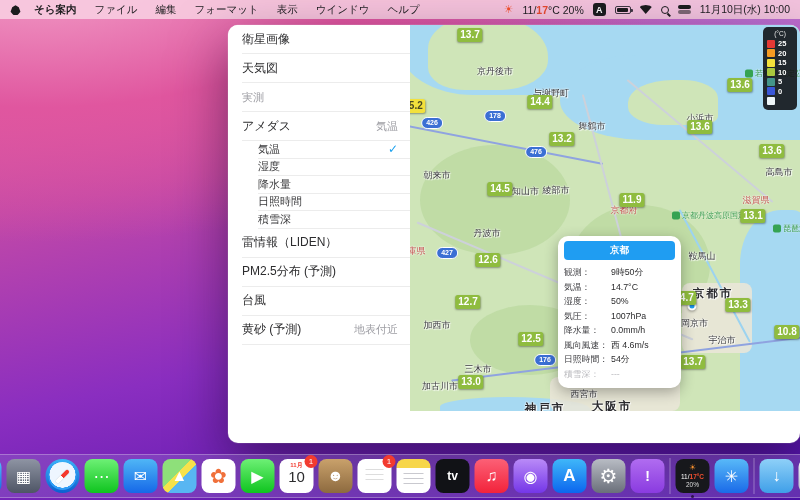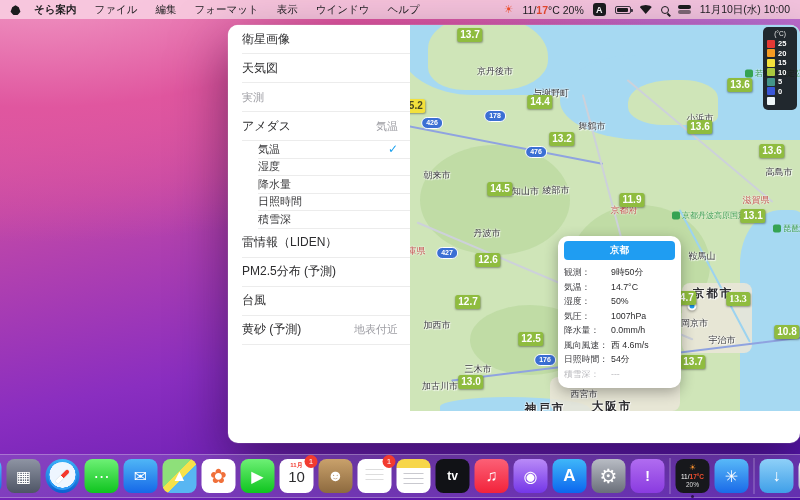--- a/index.html
+++ b/index.html
@@ -281,21 +281,21 @@
             <div class="station" style="left: 330px; top: 60px;">13.6</div>
             <div class="station" style="left: 290px; top: 102px;">13.6</div>
             <div class="station" style="left: 362px; top: 126px;">13.6</div>
             <div class="station" style="left: 90px; top: 164px;">14.5</div>
             <div class="station" style="left: 222px; top: 175px;">11.9</div>
             <div class="station" style="left: 343px; top: 191px;">13.1</div>
             <div class="station" style="left: 78px; top: 227px; margin-top: 8px;">12.6</div>
             <div class="station" style="left: 58px; top: 277px;">12.7</div>
             <div class="station" style="left: 121px; top: 314px;">12.5</div>
             <div class="station" style="left: 274px; top: 273px;">14.7</div>
-            <div class="station" style="left: 328px; top: 274px; font-family: Liberation Serif, serif;">13.3</div>
+            <div class="station" style="left: 328px; top: 280px;">13.3</div>
             <div class="station" style="left: 377px; top: 307px;">10.8</div>
             <div class="station" style="left: 283px; top: 337px;">13.7</div>
             <div class="station" style="left: 254px; top: 347px;">13.4</div>
             <div class="station" style="left: 188px; top: 353px;">14.6</div>
             <div class="station" style="left: 61px; top: 357px;">13.0</div>
           </div>
         <div id="legend">
           <div class="lt">(°C)</div>
           <div id="legend-rows">
               <div class="leg-row">

